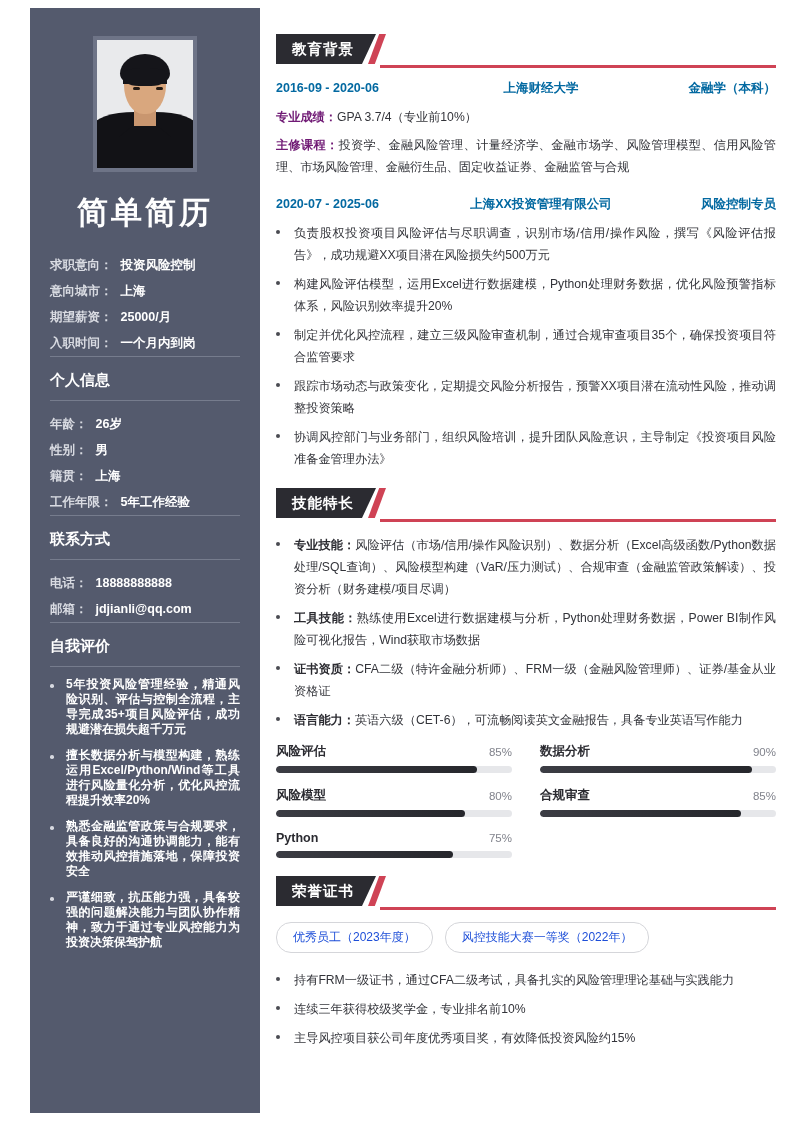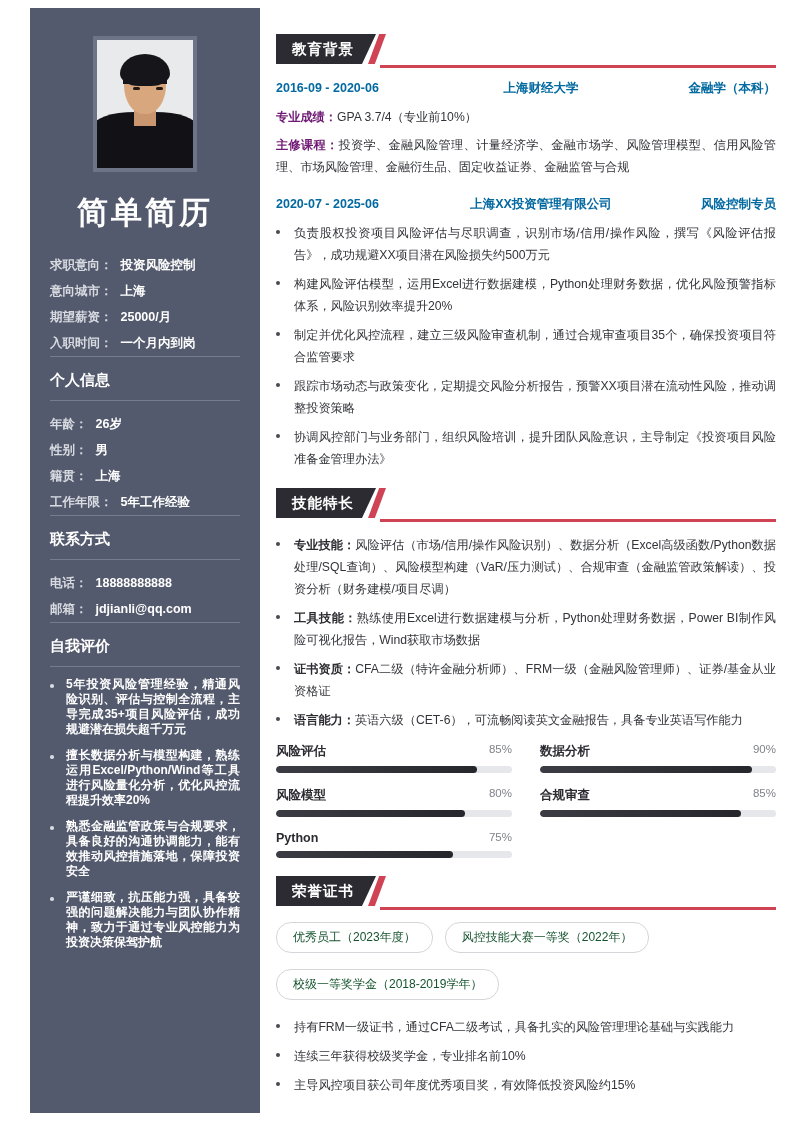--- a/index.html
+++ b/index.html
@@ -209,41 +209,41 @@
   .bul .txt b { font-weight: bold; color: #2b2b31; }
 
   
   .bars {
     display: flex; flex-wrap: wrap;
     margin-top: 12px;
     justify-content: space-between;
   }
   .bar-item { width: 236px; margin-bottom: 14px; }
   .bar-top {
-    display: flex; justify-content: space-between; align-items: flex-start;
+    display: flex; justify-content: space-between; align-items: center;
     margin-bottom: 6px;
   }
   .bar-name { font-size: 12.5px; font-weight: bold; color: #2b2b31; }
   .bar-pct { font-size: 11.5px; color: #81838c; }
   .bar-track {
     height: 7px; border-radius: 4px; background: #e6e7ea; overflow: hidden;
   }
   .bar-fill {
     height: 7px; border-radius: 4px;
     background: linear-gradient(90deg,#3c3d44,#26272c);
   }
 
   
   .chips { display: flex; flex-wrap: wrap; margin-bottom: 6px; }
   .chip {
     border: 1px solid #d5d6da;
     border-radius: 15px;
     padding: 6px 16px;
     font-size: 12px;
-    color: #14532d;
+    color: #1d4ed8;
     margin: 0 12px 10px 0;
     white-space: nowrap;
   }
 </style>
 </head>
 <body>
 
 <div class="page">
 
   <aside class="sidebar">
@@ -481,23 +481,20 @@
       <div class="sec-head">
         <div class="sec-rule"></div>
         <div class="sec-rule-mask" style="width: 104px;"></div>
         <div class="sec-slash" style="left: 92px;"></div>
         <div class="sec-tag">荣誉证书</div>
       </div>
       <div class="chips">
         <span class="chip">优秀员工（2023年度）</span>
         <span class="chip">风控技能大赛一等奖（2022年）</span>
       </div>
-      <div class="chips">
-        <span class="chip">校级一等奖学金（2018-2019学年）</span>
-      </div>
       <div class="bul">
         <span class="dot">
             <i></i>
           </span>
         <span class="txt">持有FRM一级证书，通过CFA二级考试，具备扎实的风险管理理论基础与实践能力</span>
       </div>
       <div class="bul">
         <span class="dot">
             <i></i>
           </span>

